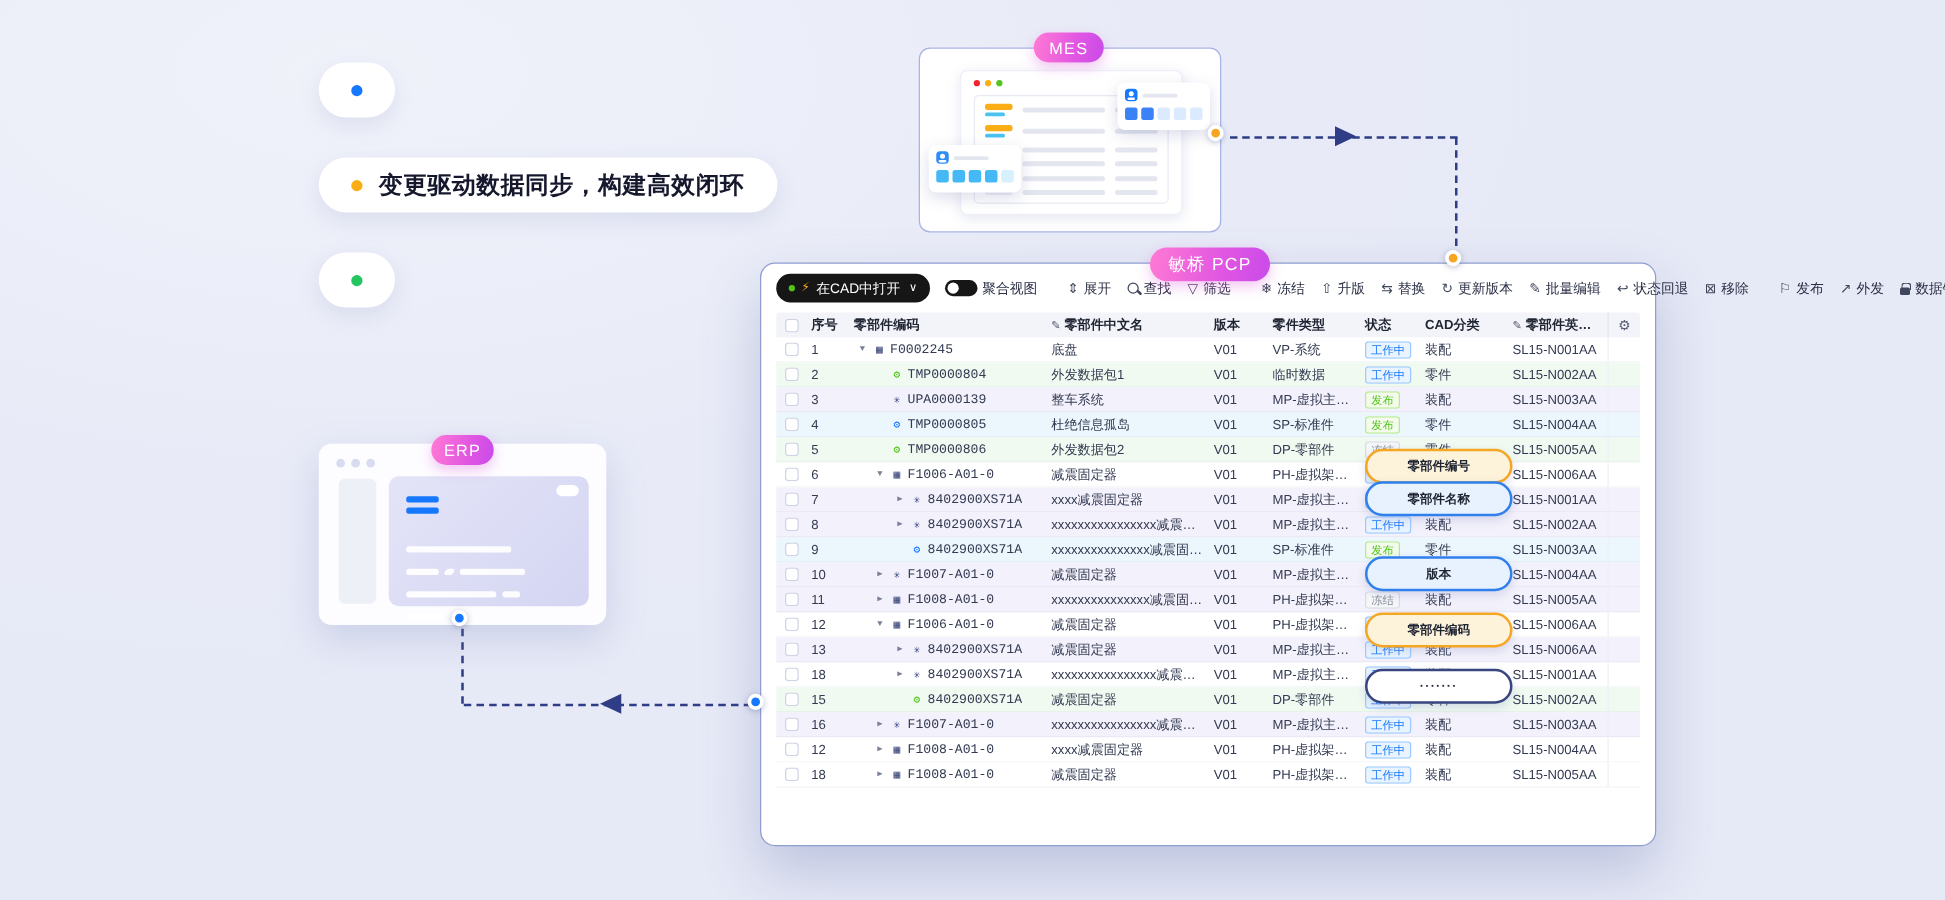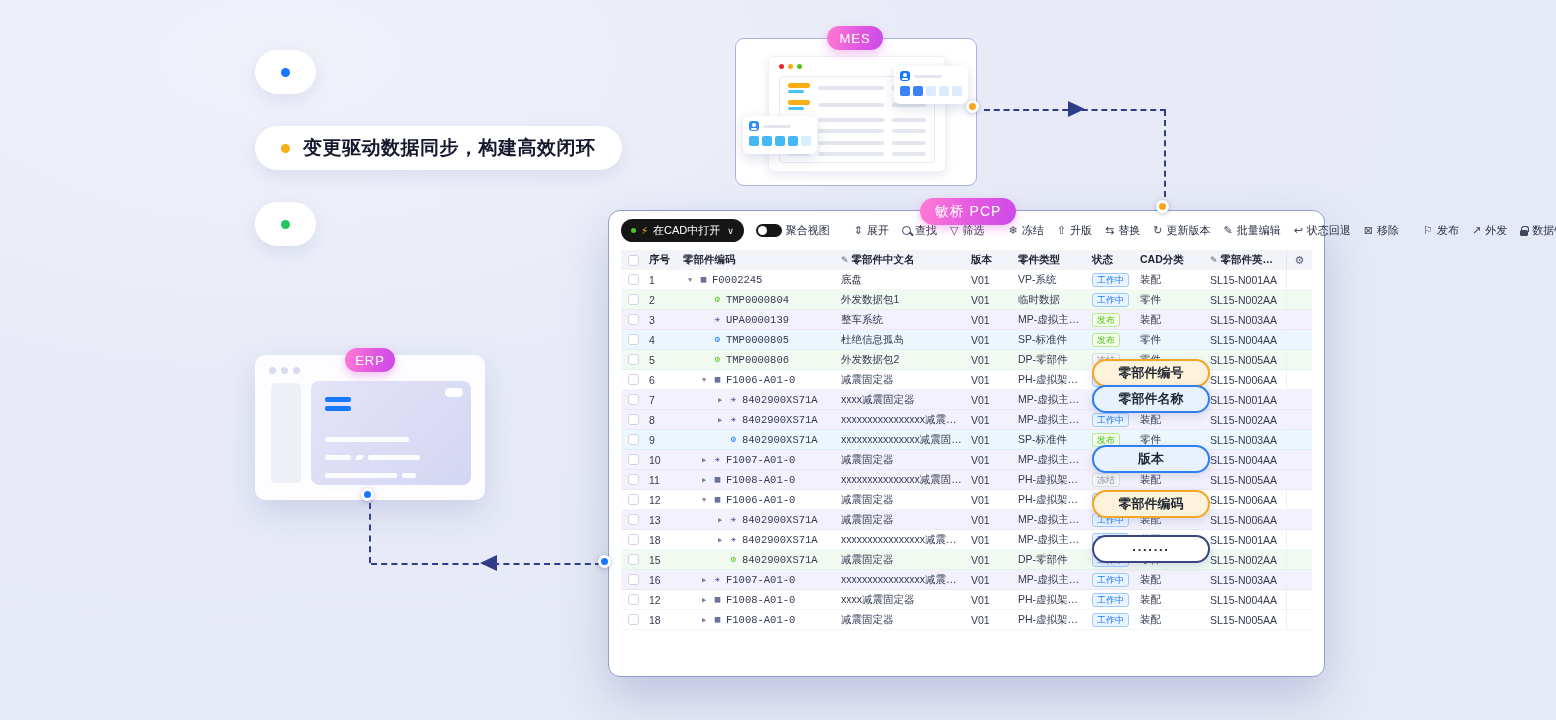--- a/index.html
+++ b/index.html
@@ -107,21 +107,21 @@
   .pic { font-size:9px; width:11px; text-align:center; flex:0 0 auto; }
   .pic.bom{color:#3f4a7e;} .pic.module{color:#2b3a7e;} .pic.pg{color:#52c41a;} .pic.pb{color:#1677ff;}
   .codetxt { overflow:hidden; text-overflow:ellipsis; }
   .stchip { display:inline-block; font-size:9px; line-height:12px; padding:0 4px; border-radius:3px; border:1px solid; }
   .st-work{color:#1677ff; border-color:#9dcaff; background:#e9f4ff;}
   .st-rel{color:#52c41a; border-color:#b7eb8f; background:#f4fbec;}
   .st-frz{color:#8a8f99; border-color:#d9dce3; background:#f5f6f8;}
   .trow .c-gear{border-left:1px solid #eef0f6;}
   
   .callout { position:absolute; left:1092px; width:118px; height:28px; border-radius:15px;
-    display:flex; align-items:center; justify-content:center; font-size:13px; font-weight:bold; color:#1f2433; z-index:9;
+    display:flex; align-items:center; justify-content:center; font-size:10px; font-weight:bold; color:#1f2433; z-index:9;
     box-shadow:0 3px 8px rgba(120,130,190,.25); }
   .co-orange { border:2px solid #f5a623; background:#fdf3da; }
   .co-blue { border:2px solid #2f80ed; background:#e7f2fe; }
   .co-neutral { border:2px solid #39457f; background:#fff; letter-spacing:1px; }
 </style>
 </head>
 <body>
 
 <div class="feature" style="top:50px">
   <span class="dot" style="background:#1677ff"></span>

